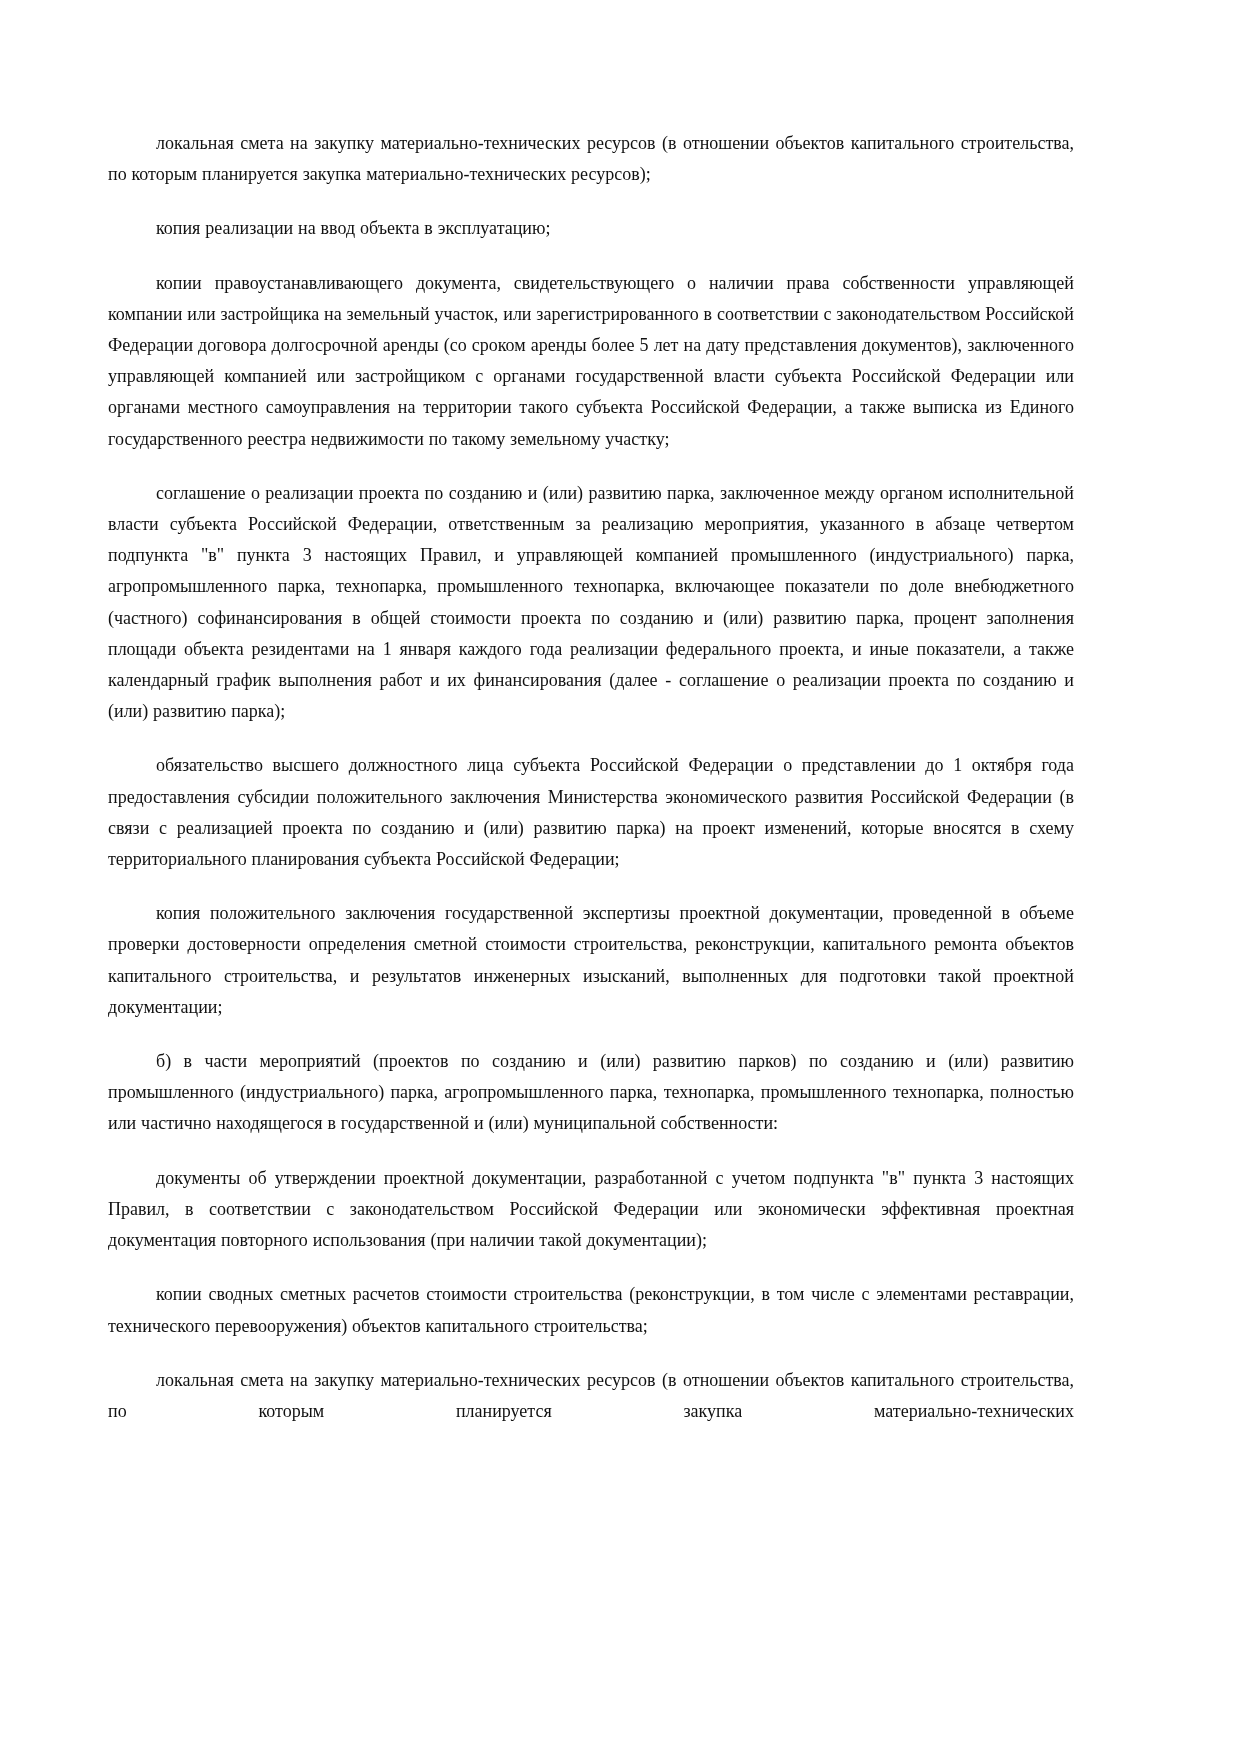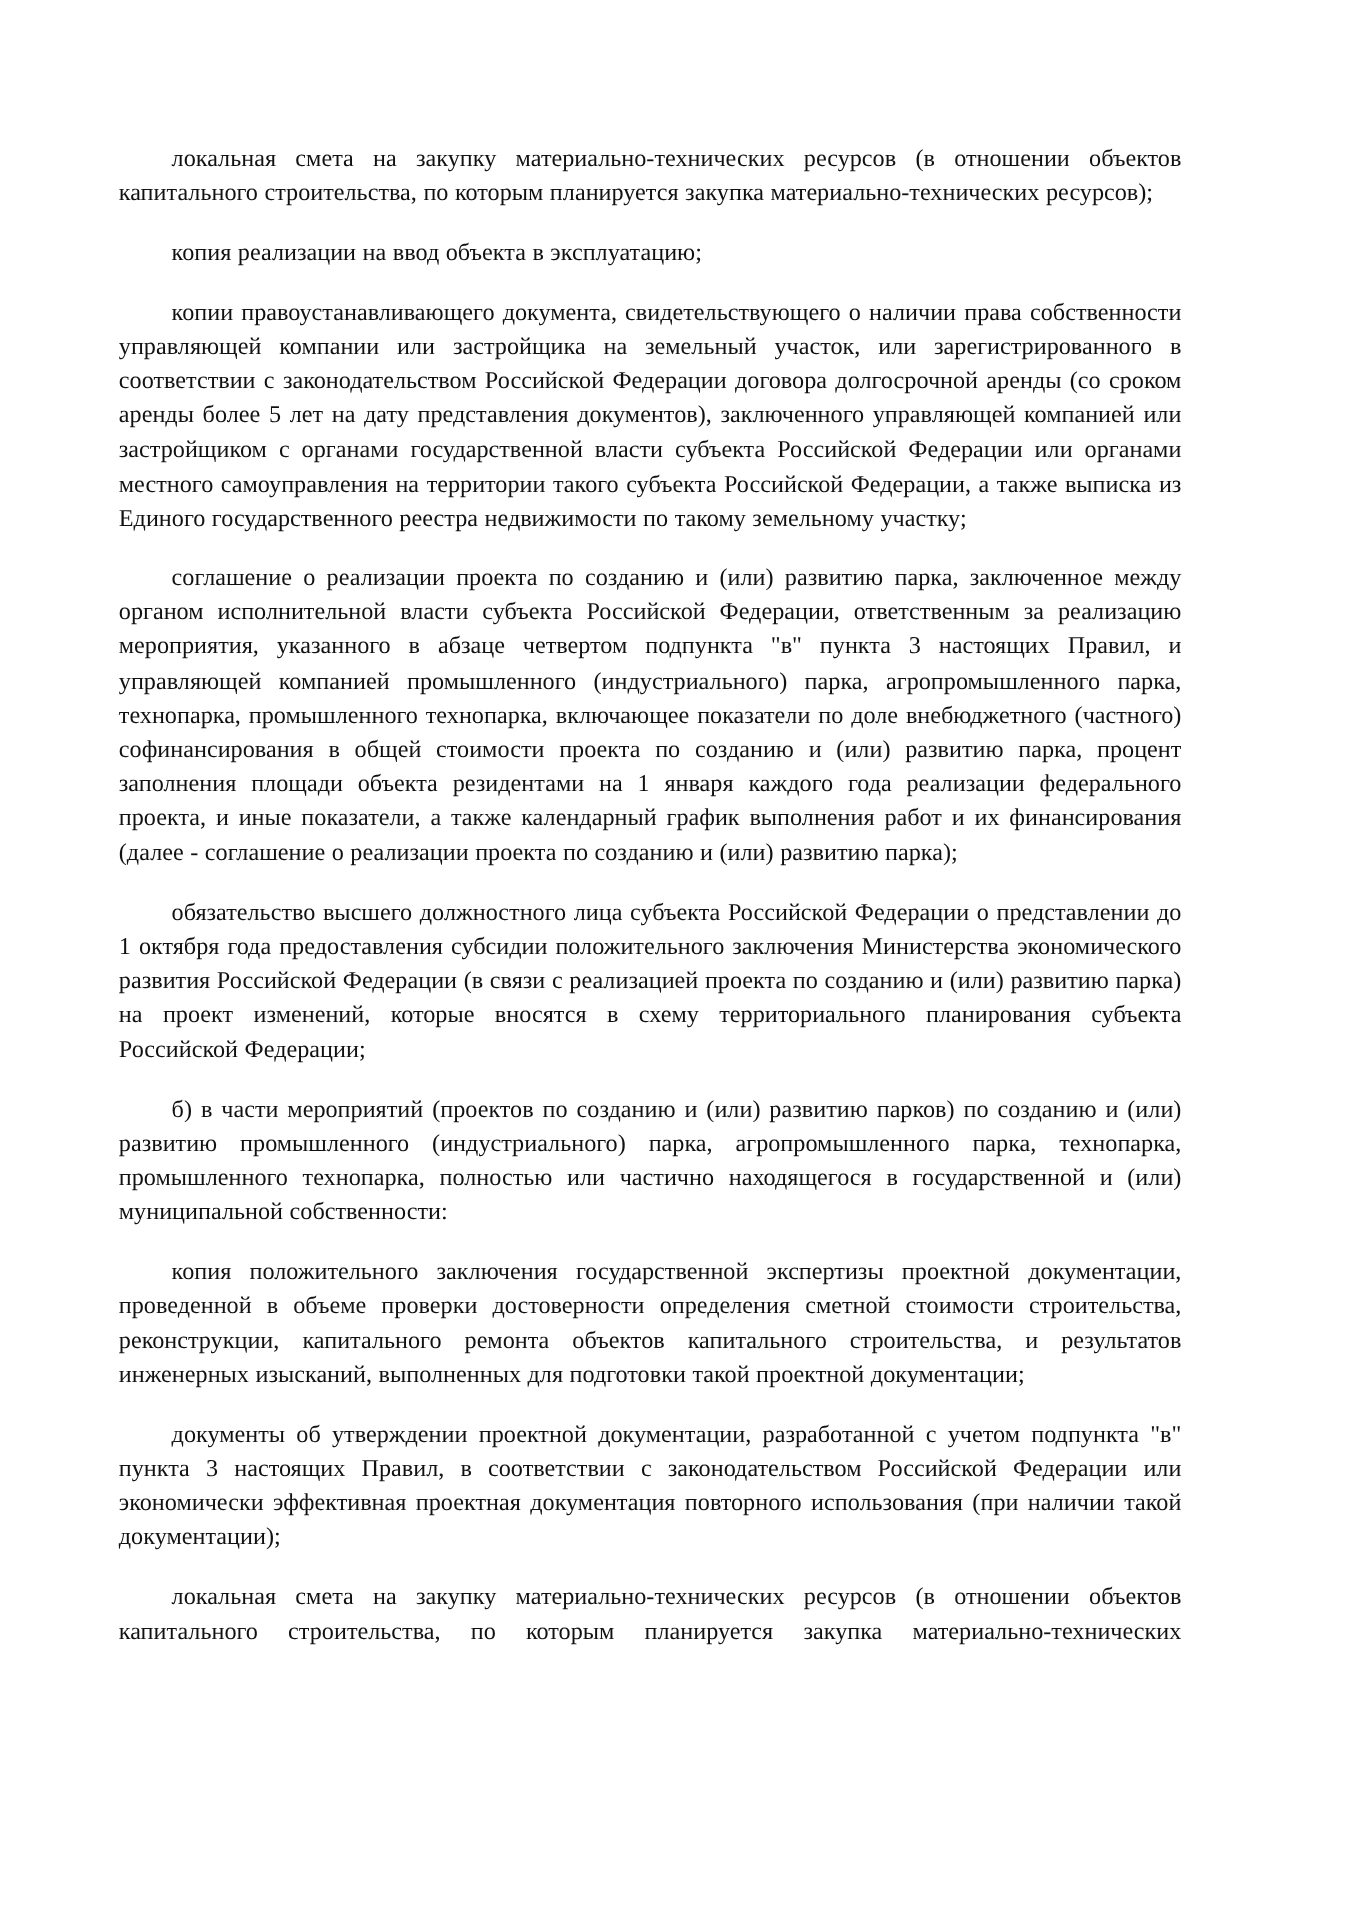--- a/index.html
+++ b/index.html
@@ -18,21 +18,21 @@
     overflow: hidden;
   }
   .content {
     position: absolute;
     left: 108px;
     top: 128px;
     width: 966px;
   }
   .para {
     font-family: "Liberation Serif", "DejaVu Serif", serif;
-    font-size: 22px;
+    font-size: 18px;
     line-height: 31.2px;
     color: #111111;
     text-align: justify;
     text-align-last: left;
     text-indent: 48px;
     margin: 0 0 23px 0;
     hyphens: none;
     word-spacing: 0.02em;
   }
   .para:last-child {
@@ -52,23 +52,24 @@
     <p class="para">локальная смета на закупку материально-технических ресурсов (в отношении объектов капитального строительства, по которым планируется закупка материально-технических ресурсов);</p>
 
     <p class="para">копия реализации на ввод объекта в эксплуатацию;</p>
 
     <p class="para">копии правоустанавливающего документа, свидетельствующего о наличии права собственности управляющей компании или застройщика на земельный участок, или зарегистрированного в соответствии с законодательством Российской Федерации договора долгосрочной аренды (со сроком аренды более 5 лет на дату представления документов), заключенного управляющей компанией или застройщиком с органами государственной власти субъекта Российской Федерации или органами местного самоуправления на территории такого субъекта Российской Федерации, а также выписка из Единого государственного реестра недвижимости по такому земельному участку;</p>
 
     <p class="para">соглашение о реализации проекта по созданию и (или) развитию парка, заключенное между органом исполнительной власти субъекта Российской Федерации, ответственным за реализацию мероприятия, указанного в абзаце четвертом подпункта "в" пункта 3 настоящих Правил, и управляющей компанией промышленного (индустриального) парка, агропромышленного парка, технопарка, промышленного технопарка, включающее показатели по доле внебюджетного (частного) софинансирования в общей стоимости проекта по созданию и (или) развитию парка, процент заполнения площади объекта резидентами на 1 января каждого года реализации федерального проекта, и иные показатели, а также календарный график выполнения работ и их финансирования (далее - соглашение о реализации проекта по созданию и (или) развитию парка);</p>
 
     <p class="para">обязательство высшего должностного лица субъекта Российской Федерации о представлении до 1 октября года предоставления субсидии положительного заключения Министерства экономического развития Российской Федерации (в связи с реализацией проекта по созданию и (или) развитию парка) на проект изменений, которые вносятся в схему территориального планирования субъекта Российской Федерации;</p>
 
+    <p class="para">копия положительного заключения государственной экспертизы проектной документации, проведенной в объеме проверки достоверности определения сметной стоимости строительства, реконструкции, капитального ремонта объектов капитального строительства, и результатов инженерных изысканий, выполненных для подготовки такой проектной документации;</p>
+
     <p class="para">б) в части мероприятий (проектов по созданию и (или) развитию парков) по созданию и (или) развитию промышленного (индустриального) парка, агропромышленного парка, технопарка, промышленного технопарка, полностью или частично находящегося в государственной и (или) муниципальной собственности:</p>
-
-    <p class="para">копия положительного заключения государственной экспертизы проектной документации, проведенной в объеме проверки достоверности определения сметной стоимости строительства, реконструкции, капитального ремонта объектов капитального строительства, и результатов инженерных изысканий, выполненных для подготовки такой проектной документации;</p>
 
     <p class="para">документы об утверждении проектной документации, разработанной с учетом подпункта "в" пункта 3 настоящих Правил, в соответствии с законодательством Российской Федерации или экономически эффективная проектная документация повторного использования (при наличии такой документации);</p>
 
+    <p class="para">копии сводных сметных расчетов стоимости строительства (реконструкции, в том числе с элементами реставрации, технического перевооружения) объектов капитального строительства;</p>
 
     <p class="para para--continued">локальная смета на закупку материально-технических ресурсов (в отношении объектов капитального строительства, по которым планируется закупка материально-технических</p>
 
   </div>
 </div>
 
 </body></html>

